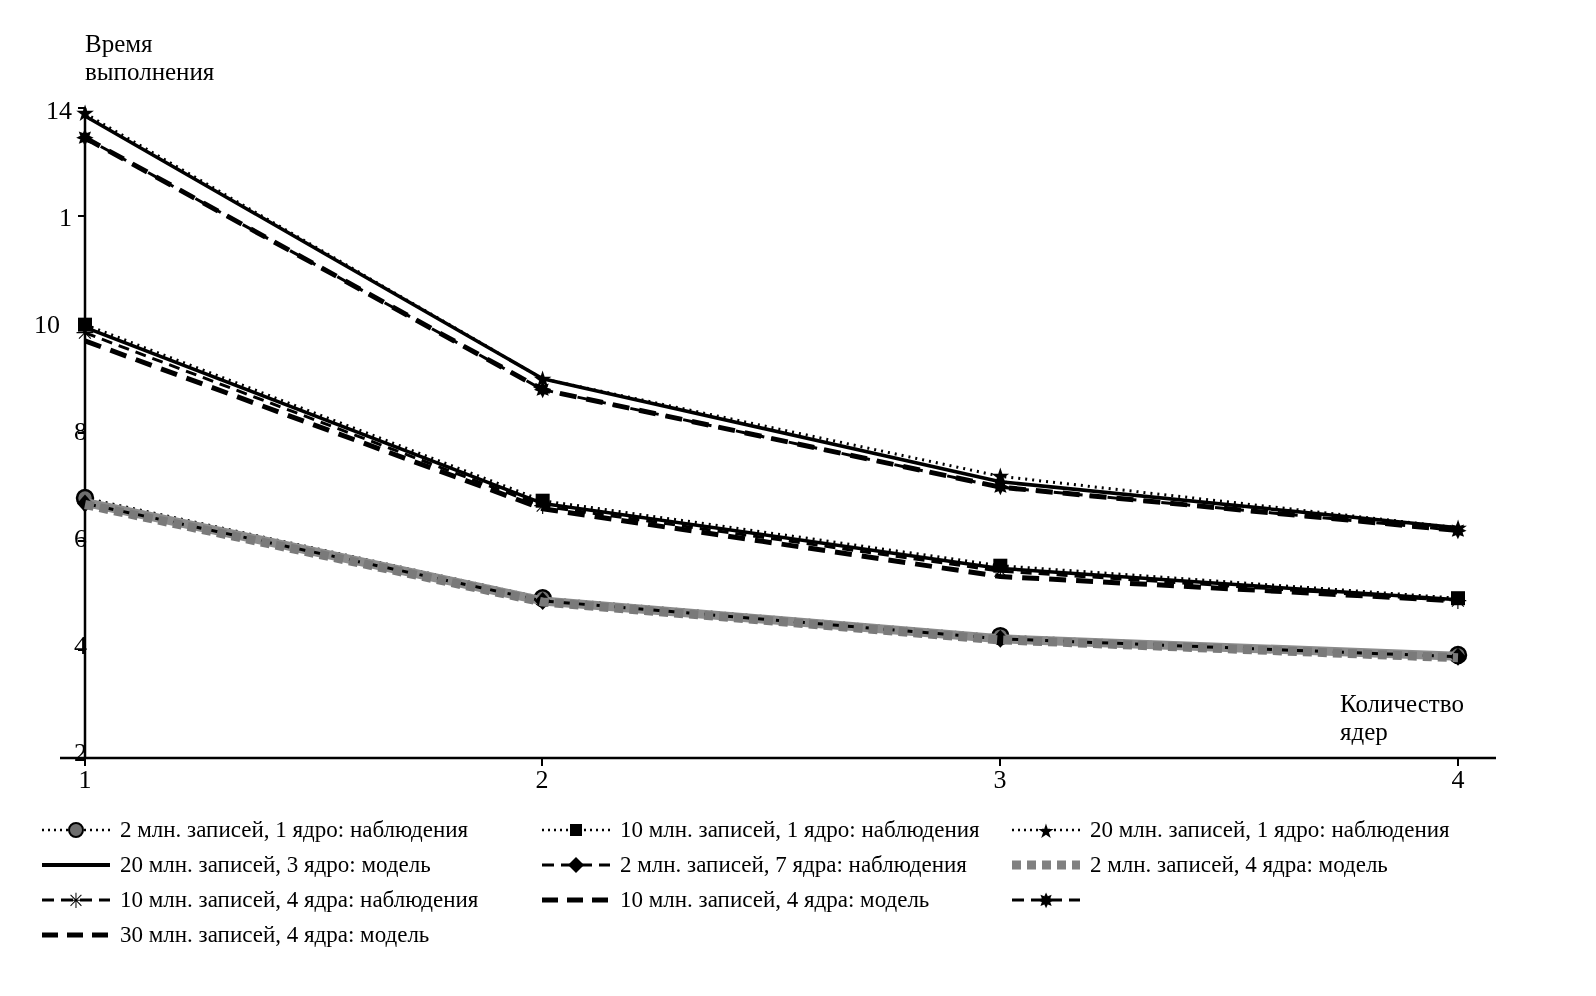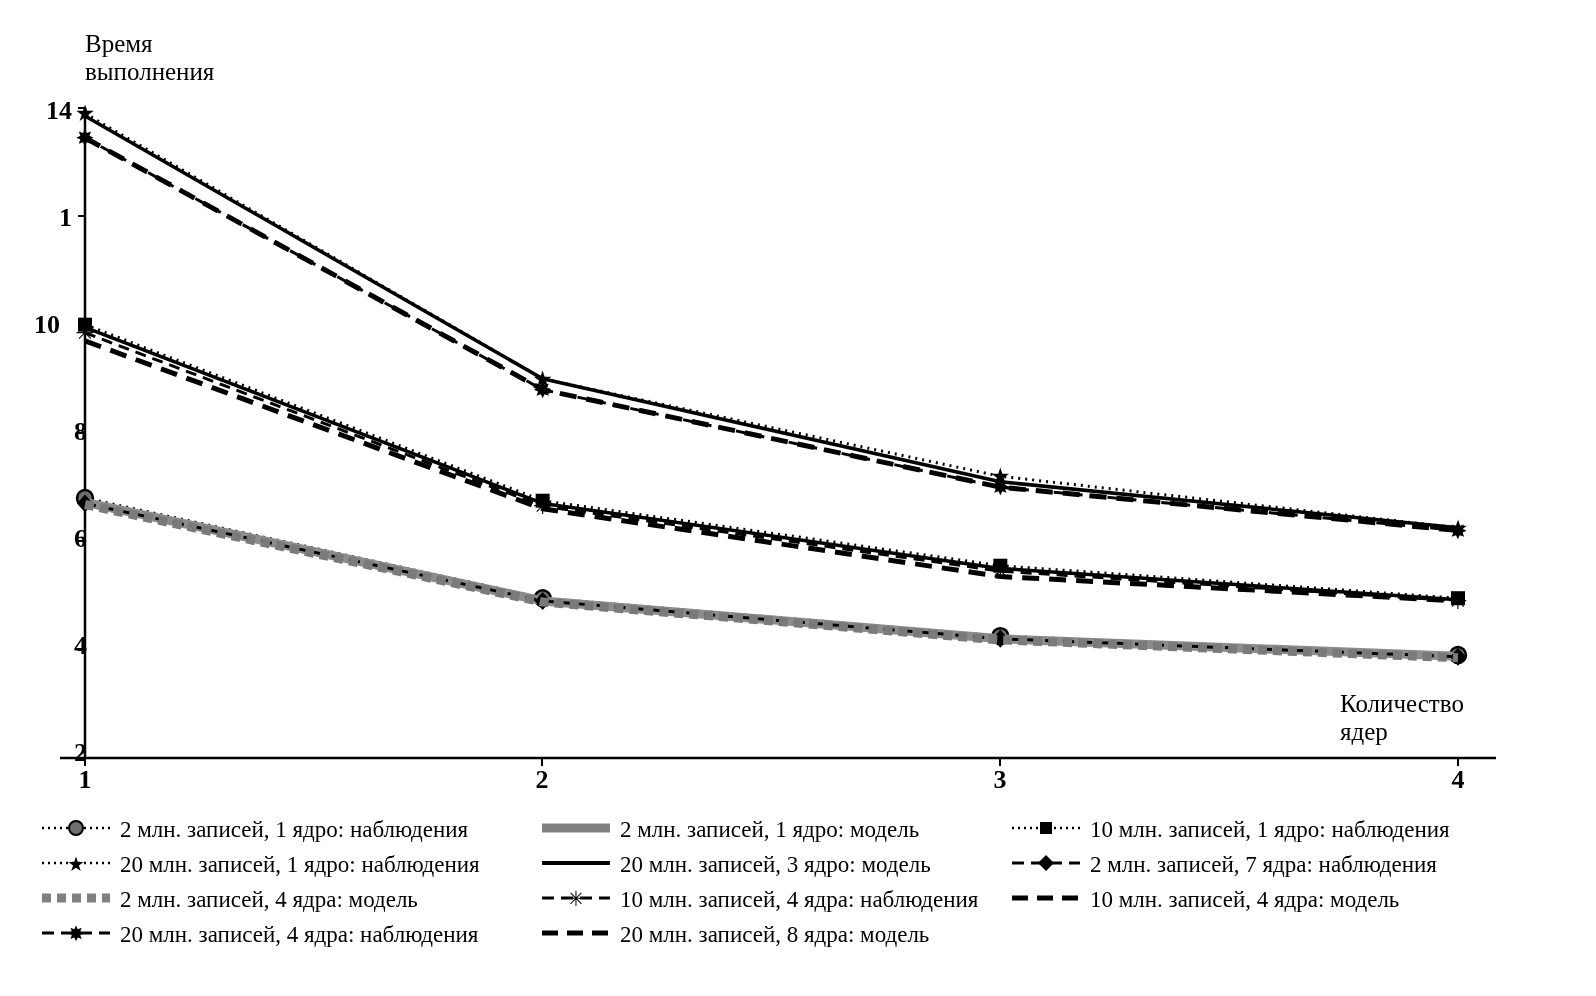--- a/index.html
+++ b/index.html
@@ -37,21 +37,20 @@
   #x-axis-title {
     left: 1340px;
     top: 690px;
   }
   .tick-label {
     position: absolute;
     font-family: "Liberation Serif", serif;
     font-size: 26px;
     color: #000;
     text-align: right;
-    font-weight: bold;
   }
   .ytick {
     width: 30px;
   }
   .xtick {
     width: 40px;
     text-align: center;
   }
   #plot-svg {
     position: absolute;
@@ -63,21 +62,21 @@
     left: 40px;
     top: 812px;
     width: 1530px;
     display: grid;
     grid-template-columns: 500px 470px 520px;
     grid-auto-rows: 35px;
     align-items: center;
   }
   .legend-item {
     display: flex;
-    align-items: flex-start;
+    align-items: center;
     font-size: 23px;
     font-family: "Liberation Serif", serif;
     white-space: nowrap;
   }
   .legend-sample {
     width: 72px;
     height: 22px;
     margin-right: 8px;
     flex: 0 0 72px;
     position: relative;
@@ -173,28 +172,20 @@
         <svg width="72" height="22">
             <line x1="2" y1="11" x2="70" y2="11" stroke="#000" stroke-width="2.5" stroke-dasharray="2,4"></line>
             <circle cx="36" cy="11" r="7" fill="#6e6e6e" stroke="#000" stroke-width="2"></circle>
           </svg>
       </span>
       <span class="legend-label">2 млн. записей, 1 ядро: наблюдения</span>
     </div>
     <div class="legend-item">
       <span class="legend-sample">
         <svg width="72" height="22">
-            <line x1="2" y1="11" x2="70" y2="11" stroke="#808080" stroke-width="9"></line>
-          </svg>
-      </span>
-      <span class="legend-label">2 млн. записей, 1 ядро: модель</span>
-    </div>
-    <div class="legend-item">
-      <span class="legend-sample">
-        <svg width="72" height="22">
             <line x1="2" y1="11" x2="70" y2="11" stroke="#000" stroke-width="2.5" stroke-dasharray="2,4"></line>
             <rect x="30" y="5" width="12" height="12" fill="#000"></rect>
           </svg>
       </span>
       <span class="legend-label">10 млн. записей, 1 ядро: наблюдения</span>
     </div>
 
     <div class="legend-item">
       <span class="legend-sample">
         <svg width="72" height="22">
@@ -248,24 +239,23 @@
       </span>
       <span class="legend-label">10 млн. записей, 4 ядра: модель</span>
     </div>
     <div class="legend-item">
       <span class="legend-sample">
         <svg width="72" height="22">
             <line x1="2" y1="11" x2="70" y2="11" stroke="#000" stroke-width="3" stroke-dasharray="12,7"></line>
             <text x="36" y="19" font-size="21" text-anchor="middle" fill="#000" font-family="DejaVu Sans, sans-serif">✸</text>
           </svg>
       </span>
-      <span class="legend-label">20 млн. записей, 4 ядра: наблюдения</span>
     </div>
     <div class="legend-item">
       <span class="legend-sample">
         <svg width="72" height="22">
             <line x1="2" y1="11" x2="70" y2="11" stroke="#000" stroke-width="5" stroke-dasharray="16,9"></line>
           </svg>
       </span>
-      <span class="legend-label">20 млн. записей, 8 ядра: модель</span>
+      <span class="legend-label">30 млн. записей, 4 ядра: модель</span>
     </div>
   </div>
 </div>
 
 </body></html>

